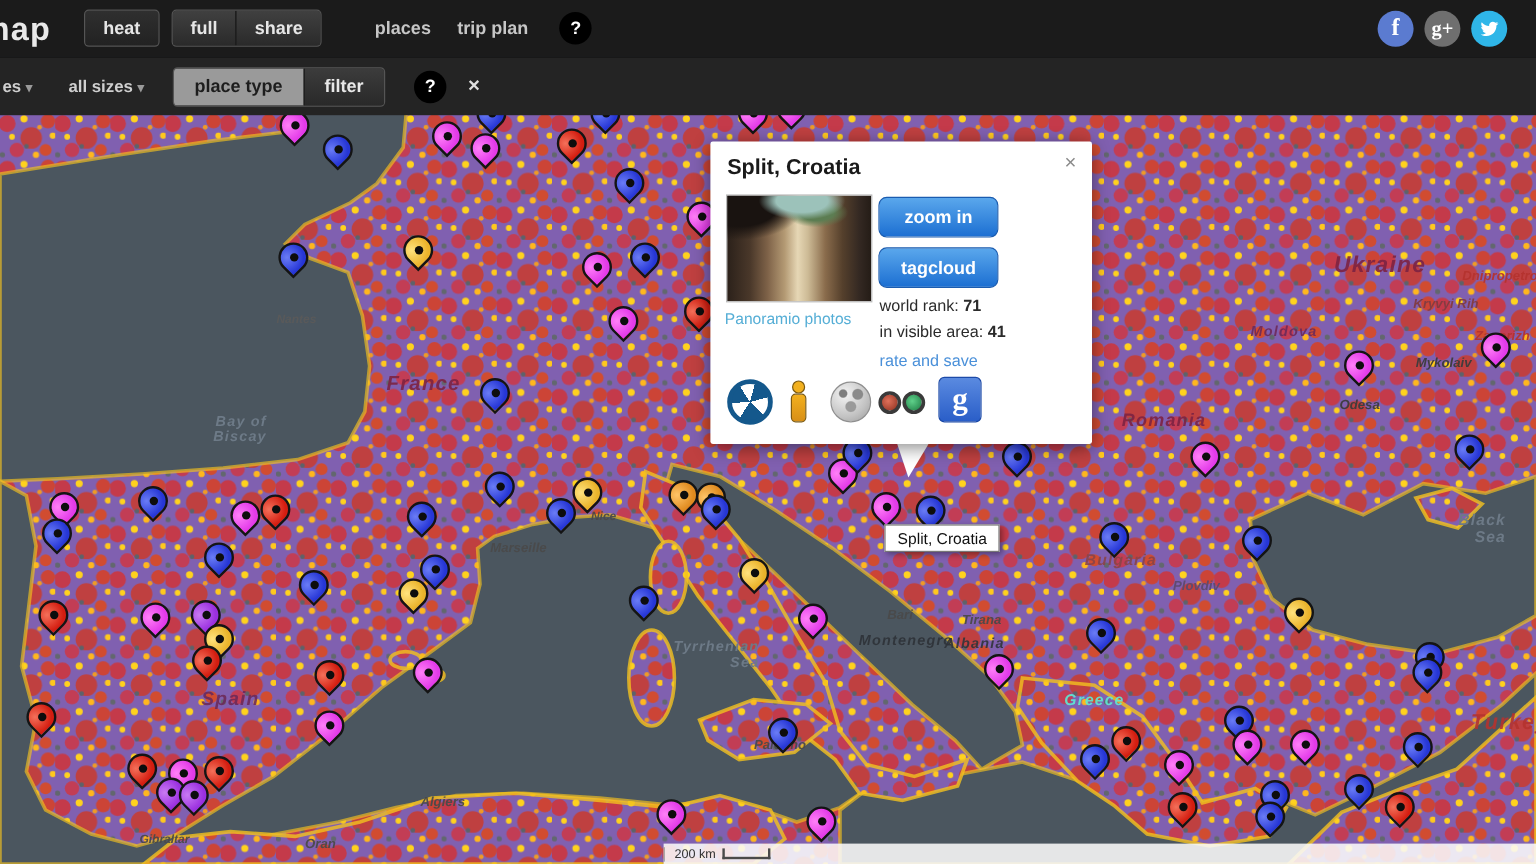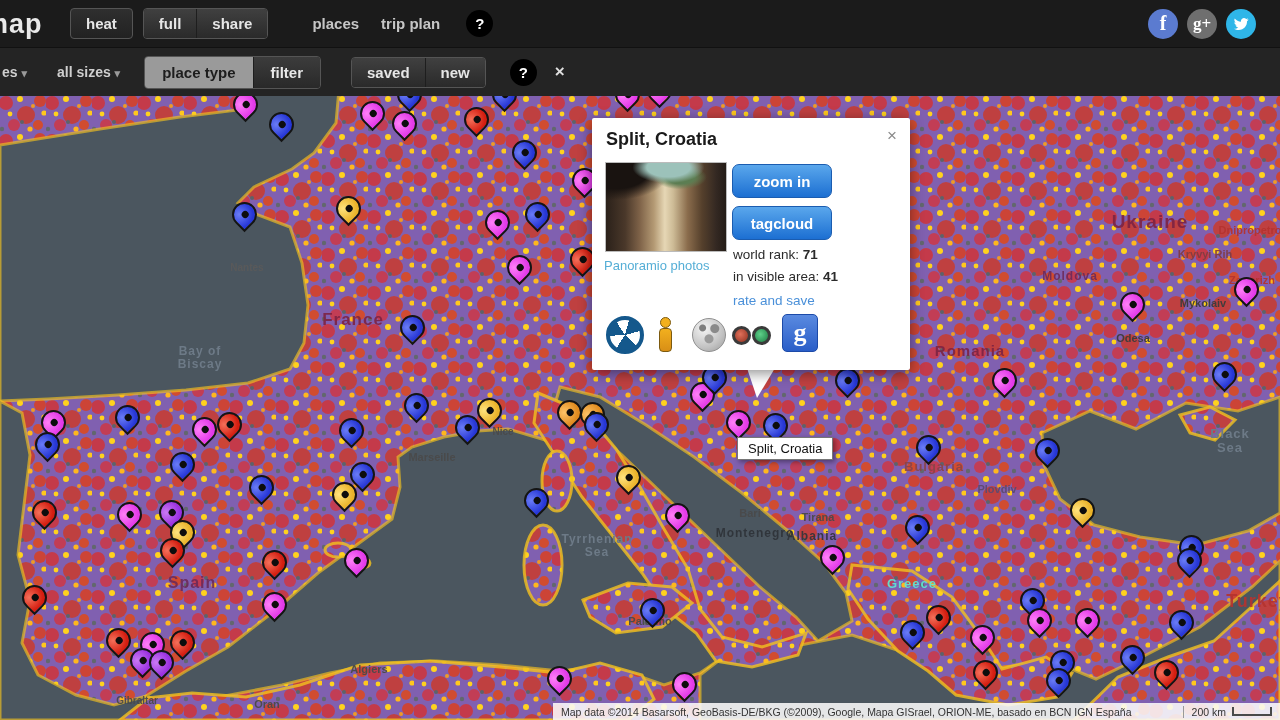--- a/index.html
+++ b/index.html
@@ -34,22 +34,22 @@
   .drop .caret{color:#9a9a9a;font-size:11px;}
   .seg{display:flex;border:1px solid #555;border-radius:4px;overflow:hidden;}
   .seg .on{background:#9a9a9a;color:#1d1d1d;font-weight:bold;font-size:15px;padding:7px 17px;cursor:pointer;}
   .seg .off{background:linear-gradient(#3c3c3c,#292929);color:#e8e8e8;font-weight:bold;font-size:15px;padding:7px 17px;cursor:pointer;border-left:1px solid #1e1e1e;}
   .xclose{color:#e0e0e0;font-size:17px;font-weight:bold;cursor:pointer;}
 
   
   .map{position:absolute;left:0;top:95px;width:1280px;height:625px;overflow:hidden;background:#4b565f;}
   .map svg{position:absolute;left:0;top:0;}
 
-  .maplabel{position:absolute;transform:translate(-50%,-50%);white-space:pre-line;text-align:center;
-            line-height:1.1;z-index:8;pointer-events:none;}
+  .maplabel{position:absolute;transform:translate(-50%,-50%);white-space:pre-line;text-align:right;
+            line-height:1.1;z-index:8;pointer-events:none;font-style:italic;}
   .maplabel.country{font-weight:bold;letter-spacing:1px;opacity:.9;}
   .maplabel.sea{color:#6d7a87;font-weight:bold;letter-spacing:1px;}
   .maplabel.city{font-weight:bold;opacity:.95;}
 
   .pin{position:absolute;width:21px;height:21px;border:2px solid #141414;
        border-radius:50% 50% 50% 0;transform:rotate(-45deg);z-index:12;cursor:pointer;
        background:radial-gradient(circle at 32% 32%, var(--l), var(--c) 68%);}
   .pin::after{content:"";position:absolute;left:50%;top:50%;width:7px;height:7px;
        background:#0d0d0d;border-radius:50%;transform:translate(-50%,-50%);}
   .pin.blue{--c:#2636d6;--l:#6a7cf5;}
@@ -297,21 +297,20 @@
       <div class="icons">
         <div class="ic-pan"></div>
         <div class="ic-peg"></div>
         <div class="ic-wiki"></div>
         <div class="ic-trip"></div>
         <div class="ic-g">g</div>
       </div>
     </div>
 
     <div class="attrib">
-      <div class="txt">Map data ©2014 Basarsoft, GeoBasis-DE/BKG (©2009), Google, Mapa GISrael, ORION-ME, basado en BCN IGN España</div>
       <div class="scale">
         <span>200 km</span>
         <span class="scaleglyph"></span>
       </div>
     </div>
   </div>
 
   <div class="bar1">
     <div class="logo"><span>map</span></div>
     <div class="tbtn dim" style="margin-left:14px;">heat</div>
@@ -333,21 +332,17 @@
     </div>
   </div>
 
   <div class="bar2">
     <div class="drop" style="margin-left:2px;"><span>es</span> <span class="caret">▾</span></div>
     <div class="drop" style="margin-left:30px;"><span>all sizes</span> <span class="caret">▾</span></div>
     <div class="seg" style="margin-left:24px;">
       <div class="on">place type</div>
       <div class="off">filter</div>
     </div>
-    <div class="btngroup" style="margin-left:30px;">
-      <div class="tbtn">saved</div>
-      <div class="tbtn">new</div>
-    </div>
     <div class="qmark" style="margin-left:24px;">?</div>
     <div class="xclose" style="margin-left:18px;">×</div>
   </div>
 
 </div>
 
 </body></html>

